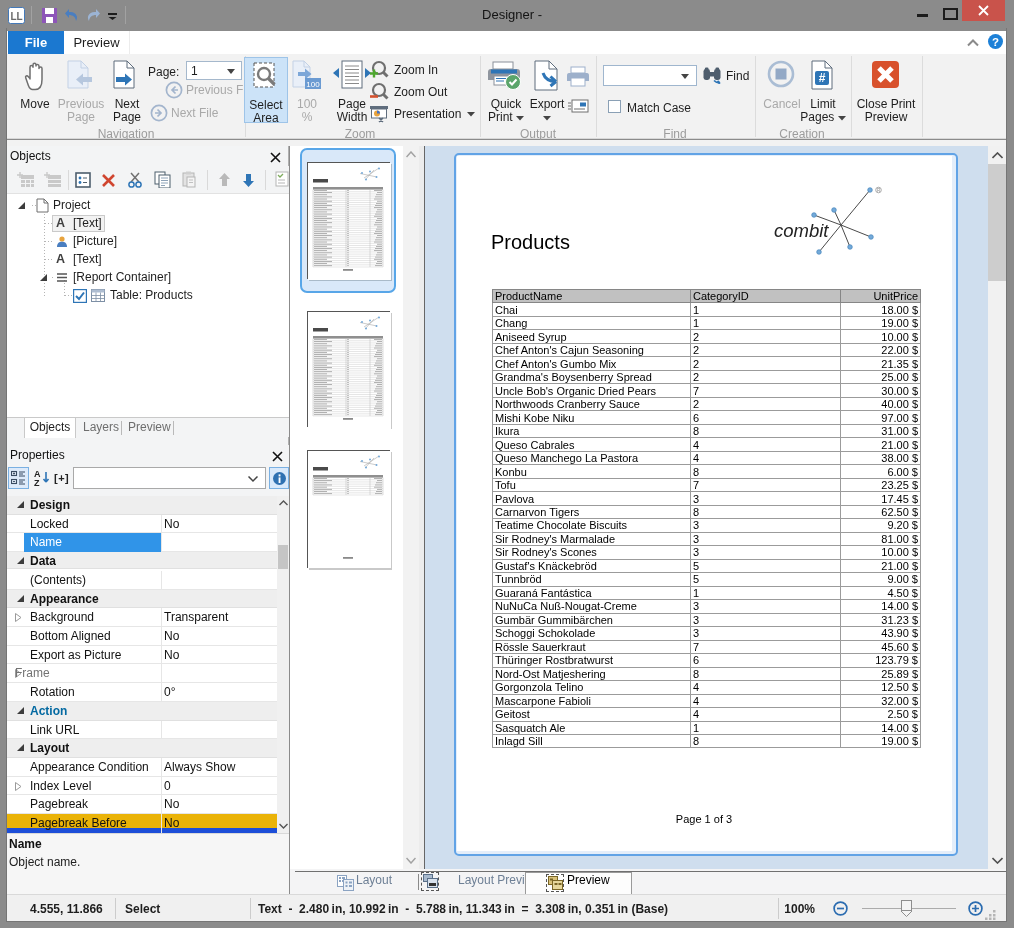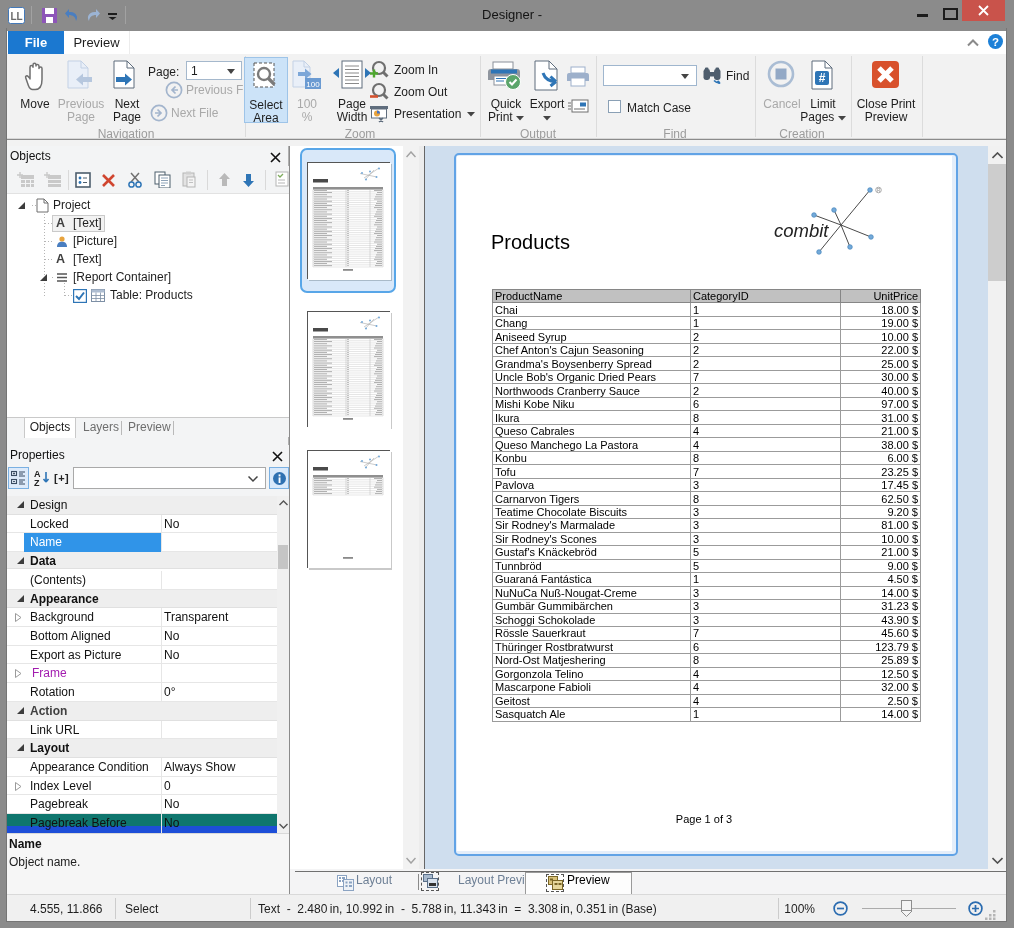--- a/index.html
+++ b/index.html
@@ -59,21 +59,21 @@
 #ptable tr.hd td { background:#c1c1c1; border:1px solid #868686; }
 #ptable td.c1 { width:198px; }
 #ptable td.c2 { width:150px; }
 #ptable td.c3 { width:80px; text-align:right; }
 
 #doctabs { position:absolute; left:290px; top:869px; width:716px; height:25px; background:#f4f4f5; }
 #doctabs .dline { position:absolute; left:5px; top:2px; width:711px; height:1px; background:#707070; }
 .dtab { position:absolute; top:3px; height:22px; font-size:12px; color:#6d7f95; }
 #statusbar { position:absolute; left:7px; top:894px; width:999px; height:27px; background:#f0f0f0; border-top:1px solid #d9d9d9; }
 .ssep { position:absolute; top:3px; width:1px; height:21px; background:#cccccc; }
-.stext { position:absolute; top:7px; font-size:12px; color:#1e1e1e; white-space:nowrap; }
+.stext { position:absolute; top:7px; font-size:12px; color:#1e1e1e; white-space:nowrap;font-weight:bold; }
 .vline { position:absolute; width:1px; background:#d9d9d9; }
 </style>
 </head>
 <body>
 <div id="win">
 <div id="titlebar">
   <svg class="abs" style="left:8px;top:7px" width="17" height="17">
         <rect x="0.5" y="0.5" width="16" height="16" rx="2" fill="#fff" stroke="#4479b8"></rect>
         <text x="8.5" y="12.5" font-size="10" font-weight="bold" fill="#6a6a6a" text-anchor="middle">LL</text>
       </svg>
@@ -463,21 +463,21 @@
             <circle cx="6.5" cy="6.5" r="6.5" fill="#2f71b2"></circle>
             <rect x="5.6" y="2.4" width="1.9" height="2" fill="#fff"></rect>
             <rect x="5.6" y="5.4" width="1.9" height="5.6" fill="#fff"></rect>
           </svg>
     </div>
     <div class="abs" style="left:0;top:51px;width:270px;height:337px;background:#fff"></div>
 <div class="abs" style="left:0;top:51px;width:270px;height:19px;background:#eeeeee;border-bottom:1px solid #e0e0e0">
           <svg class="abs" style="left:10px;top:5px" width="8" height="8">
             <polygon points="7,0 7,7 0,7" fill="#3c3c3c"></polygon>
           </svg>
-          <div class="abs" style="left:23px;top:2px;font-weight:normal;color:#111">Design</div>
+          <div class="abs" style="left:23px;top:2px;font-weight:bold;color:#111">Design</div>
         </div>
 <div class="abs" style="left:0;top:70px;width:270px;height:18px;background:#fff;border-bottom:1px solid #e6e6e6">
           <div class="abs" style="left:154px;top:0;width:1px;height:18px;background:#e6e6e6"></div>
           <div class="abs" style="left:23px;top:2px;color:#111">Locked</div>
           <div class="abs" style="left:157px;top:2px;color:#111">No</div>
         </div>
 <div class="abs" style="left:0;top:88px;width:270px;height:19px;background:#fff;border-bottom:1px solid #e6e6e6">
           <div class="abs" style="left:154px;top:0;width:1px;height:19px;background:#e6e6e6"></div>
           <div class="abs" style="left:17px;top:0px;width:137px;height:19px;background:#3094e8"></div>
           <div class="abs" style="left:23px;top:2px;color:#fff">Name</div>
@@ -515,33 +515,33 @@
 <div class="abs" style="left:0;top:201px;width:270px;height:18px;background:#fff;border-bottom:1px solid #e6e6e6">
           <div class="abs" style="left:154px;top:0;width:1px;height:18px;background:#e6e6e6"></div>
           <div class="abs" style="left:23px;top:2px;color:#111">Export as Picture</div>
           <div class="abs" style="left:157px;top:2px;color:#111">No</div>
         </div>
 <div class="abs" style="left:0;top:219px;width:270px;height:19px;background:#fff;border-bottom:1px solid #e6e6e6">
           <div class="abs" style="left:154px;top:0;width:1px;height:19px;background:#e6e6e6"></div>
           <svg class="abs" style="left:8px;top:5px" width="7" height="9">
             <polygon points="0.5,0.5 0.5,8.5 6,4.5" fill="none" stroke="#9a9a9a"></polygon>
           </svg>
-          <div class="abs" style="left:25px;top:2px;color:#a21caf">Frame</div>
+          <div class="abs" style="left:8px;top:2px;color:#737373">Frame</div>
           <div class="abs" style="left:157px;top:2px;color:#111"></div>
         </div>
 <div class="abs" style="left:0;top:238px;width:270px;height:19px;background:#fff;border-bottom:1px solid #e6e6e6">
           <div class="abs" style="left:154px;top:0;width:1px;height:19px;background:#e6e6e6"></div>
           <div class="abs" style="left:23px;top:2px;color:#111">Rotation</div>
           <div class="abs" style="left:157px;top:2px;color:#111">0°</div>
         </div>
 <div class="abs" style="left:0;top:257px;width:270px;height:19px;background:#eeeeee;border-bottom:1px solid #e0e0e0">
           <svg class="abs" style="left:10px;top:5px" width="8" height="8">
             <polygon points="7,0 7,7 0,7" fill="#3c3c3c"></polygon>
           </svg>
-          <div class="abs" style="left:23px;top:2px;font-weight:bold;color:#404040">Action</div>
+          <div class="abs" style="left:23px;top:2px;font-weight:bold;color:#0369a1">Action</div>
         </div>
 <div class="abs" style="left:0;top:276px;width:270px;height:18px;background:#fff;border-bottom:1px solid #e6e6e6">
           <div class="abs" style="left:154px;top:0;width:1px;height:18px;background:#e6e6e6"></div>
           <div class="abs" style="left:23px;top:2px;color:#111">Link URL</div>
           <div class="abs" style="left:157px;top:2px;color:#111"></div>
         </div>
 <div class="abs" style="left:0;top:294px;width:270px;height:19px;background:#eeeeee;border-bottom:1px solid #e0e0e0">
           <svg class="abs" style="left:10px;top:5px" width="8" height="8">
             <polygon points="7,0 7,7 0,7" fill="#3c3c3c"></polygon>
           </svg>
@@ -558,21 +558,21 @@
             <polygon points="0.5,0.5 0.5,8.5 6,4.5" fill="none" stroke="#9a9a9a"></polygon>
           </svg>
           <div class="abs" style="left:23px;top:2px;color:#111">Index Level</div>
           <div class="abs" style="left:157px;top:2px;color:#111">0</div>
         </div>
 <div class="abs" style="left:0;top:350px;width:270px;height:19px;background:#fff;border-bottom:1px solid #e6e6e6">
           <div class="abs" style="left:154px;top:0;width:1px;height:19px;background:#e6e6e6"></div>
           <div class="abs" style="left:23px;top:2px;color:#111">Pagebreak</div>
           <div class="abs" style="left:157px;top:2px;color:#111">No</div>
         </div>
-<div class="abs" style="left:0;top:369px;width:270px;height:19px;background:#0f766e;border-bottom:7px solid #1d4ed8">
+<div class="abs" style="left:0;top:369px;width:270px;height:19px;background:#eab308;border-bottom:5px solid #1d4ed8">
           <div class="abs" style="left:154px;top:0;width:1px;height:19px;background:#e6e6e6"></div>
           <div class="abs" style="left:23px;top:2px;color:#111">Pagebreak Before</div>
           <div class="abs" style="left:157px;top:2px;color:#111">No</div>
         </div>
     <div class="abs" style="left:270px;top:51px;width:12px;height:337px;background:#f0f0f0">
       <svg class="abs" style="left:2px;top:4px" width="9" height="6">
             <path d="M0.5 5 L4.5 1 L8.5 5" fill="none" stroke="#555" stroke-width="1.4"></path>
           </svg>
       <div class="abs" style="left:1px;top:49px;width:10px;height:24px;background:#c5c5c5"></div>
       <svg class="abs" style="left:2px;top:327px" width="9" height="6">
@@ -1015,20 +1015,25 @@
               <td class="c1">Aniseed Syrup</td>
               <td class="c2">2</td>
               <td class="c3">10.00 $</td>
             </tr>
             <tr>
               <td class="c1">Chef Anton's Cajun Seasoning</td>
               <td class="c2">2</td>
               <td class="c3">22.00 $</td>
             </tr>
             <tr>
+              <td class="c1">Chef Anton's Gumbo Mix</td>
+              <td class="c2">2</td>
+              <td class="c3">21.35 $</td>
+            </tr>
+            <tr>
               <td class="c1">Grandma's Boysenberry Spread</td>
               <td class="c2">2</td>
               <td class="c3">25.00 $</td>
             </tr>
             <tr>
               <td class="c1">Uncle Bob's Organic Dried Pears</td>
               <td class="c2">7</td>
               <td class="c3">30.00 $</td>
             </tr>
             <tr>
@@ -1148,20 +1153,25 @@
             </tr>
             <tr>
               <td class="c1">Geitost</td>
               <td class="c2">4</td>
               <td class="c3">2.50 $</td>
             </tr>
             <tr>
               <td class="c1">Sasquatch Ale</td>
               <td class="c2">1</td>
               <td class="c3">14.00 $</td>
+            </tr>
+            <tr>
+              <td class="c1">Inlagd Sill</td>
+              <td class="c2">8</td>
+              <td class="c3">19.00 $</td>
             </tr>
           </tbody>
         </table>
     <div class="abs" style="left:0;top:657px;width:494px;text-align:center;font-size:11px;color:#000">Page 1 of 3</div>
   </div>
 </div>
 <div id="vscroll">
   <div class="abs" style="left:0;top:0;width:18px;height:18px;background:#f1f1f1">
         <svg class="abs" style="left:4px;top:6px" width="11" height="7">
           <path d="M0.5 6 L5.5 1 L10.5 6" fill="none" stroke="#505050" stroke-width="1.6"></path>

